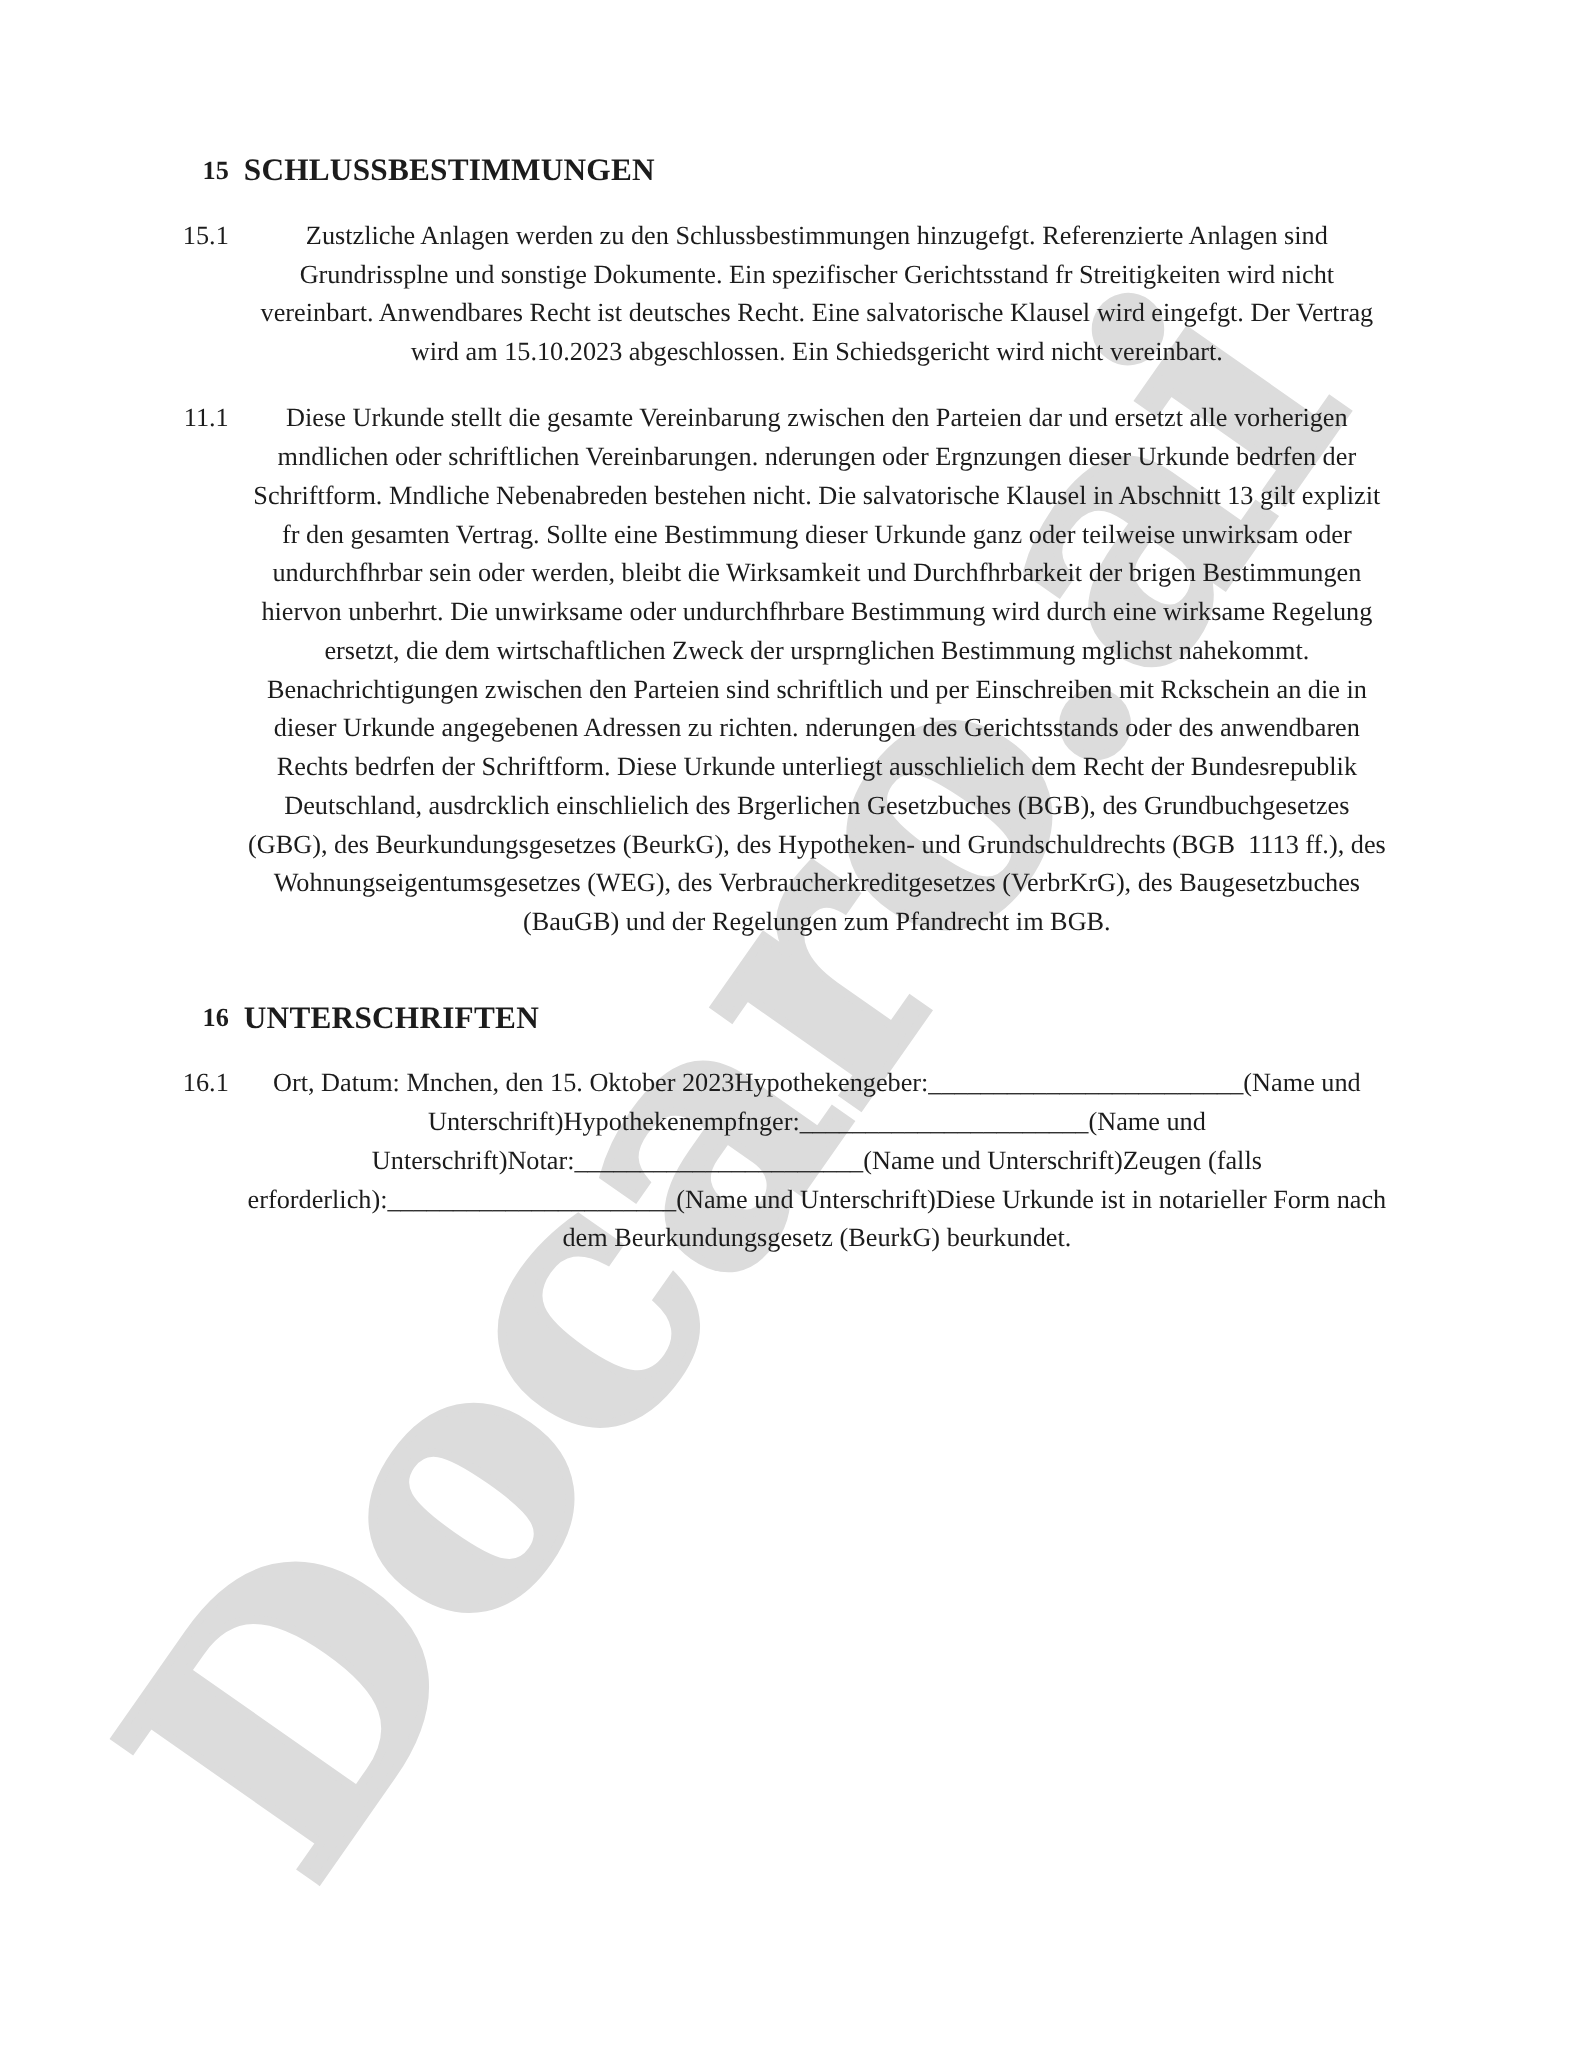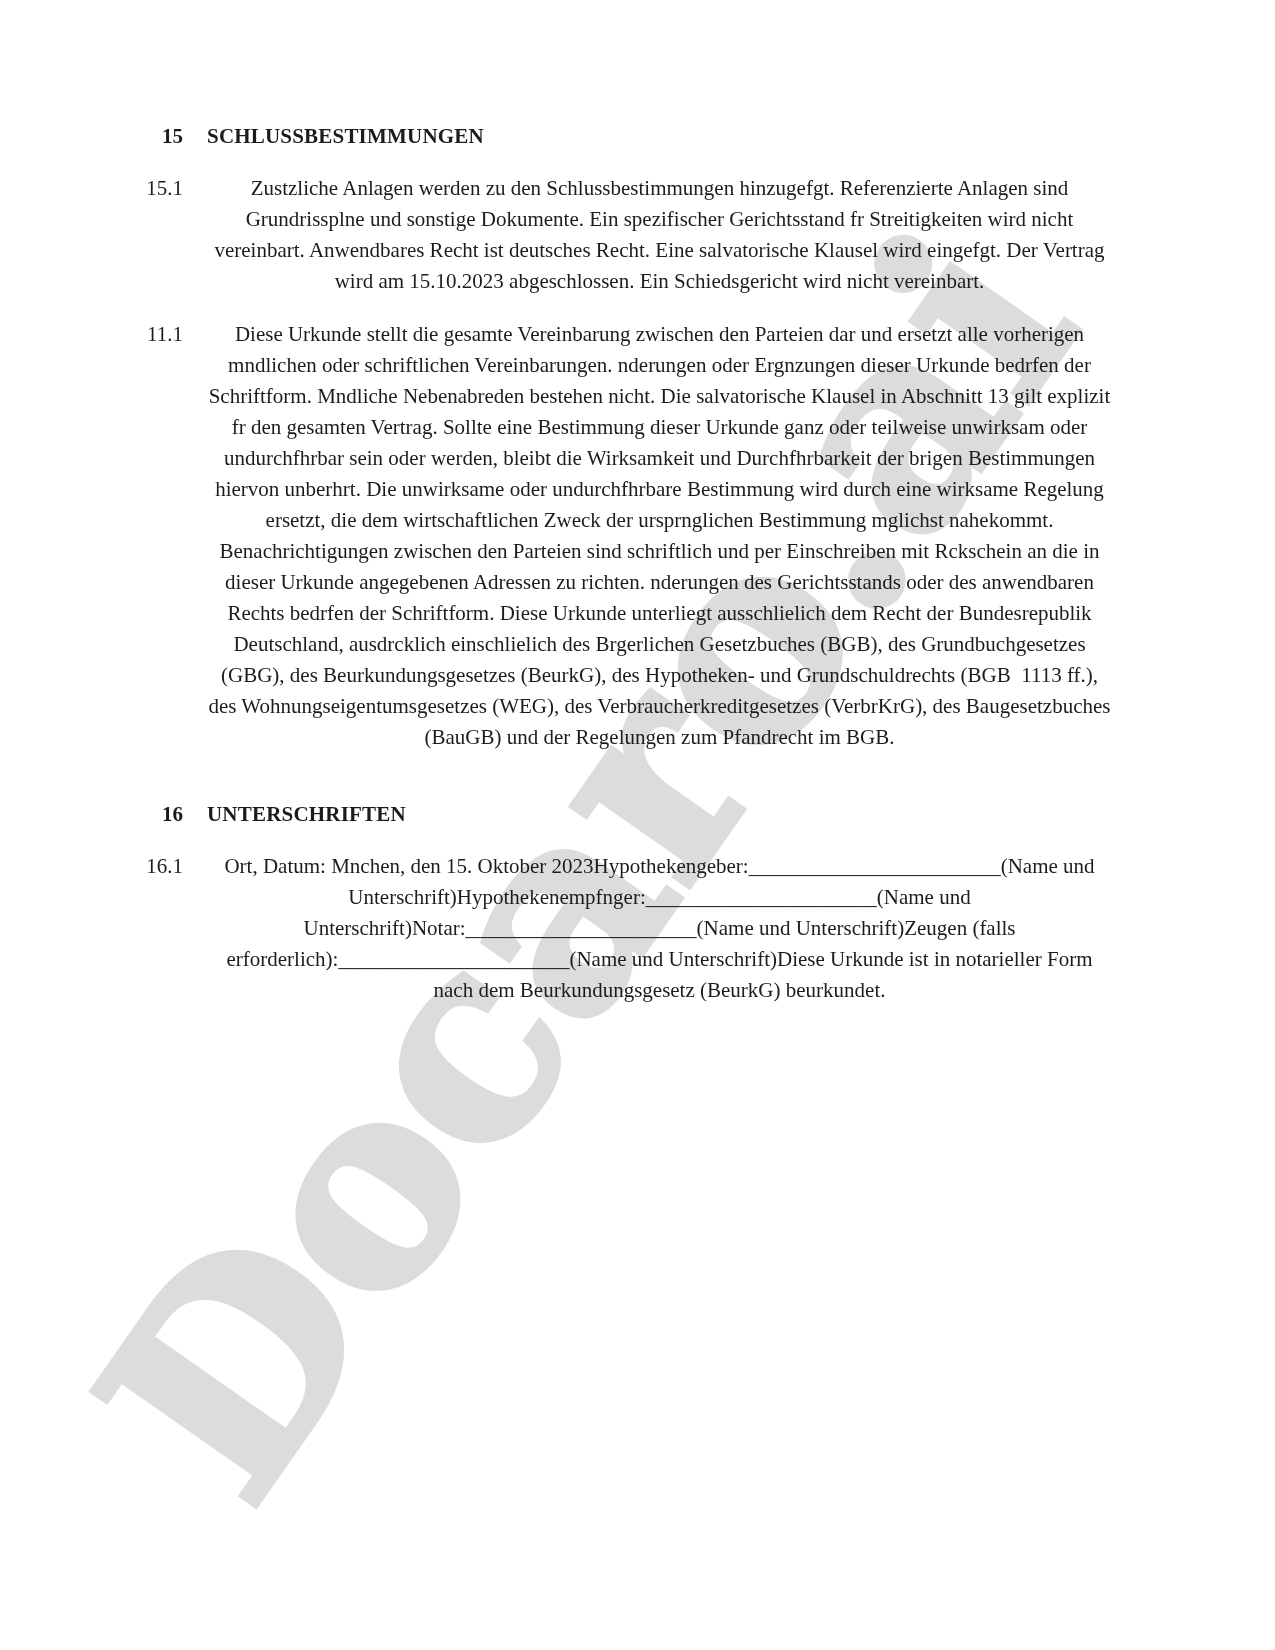--- a/index.html
+++ b/index.html
@@ -36,36 +36,36 @@
     position: relative;
     z-index: 1;
     width: 1112px;
     padding-top: 121px;
     font-size: 21px;
     line-height: 31px;
   }
   .row {
     display: grid;
     grid-template-columns: 183px 1fr;
-    column-gap: 24px;
+    column-gap: 12px;
   }
   .num {
     text-align: right;
     white-space: nowrap;
   }
   .heading-row {
     margin: 0 0 21px 0;
     font-weight: bold;
   }
   .heading-row.spaced {
     margin-top: 46px;
   }
   .heading {
     margin: 0;
-    font-size: 21px;
+    font-size: 25px;
     line-height: 31px;
     font-weight: bold;
     letter-spacing: 0.2px;
   }
   .para-row {
     margin: 0 0 22px 0;
   }
   .text {
     margin: 0;
     white-space: pre-wrap;

